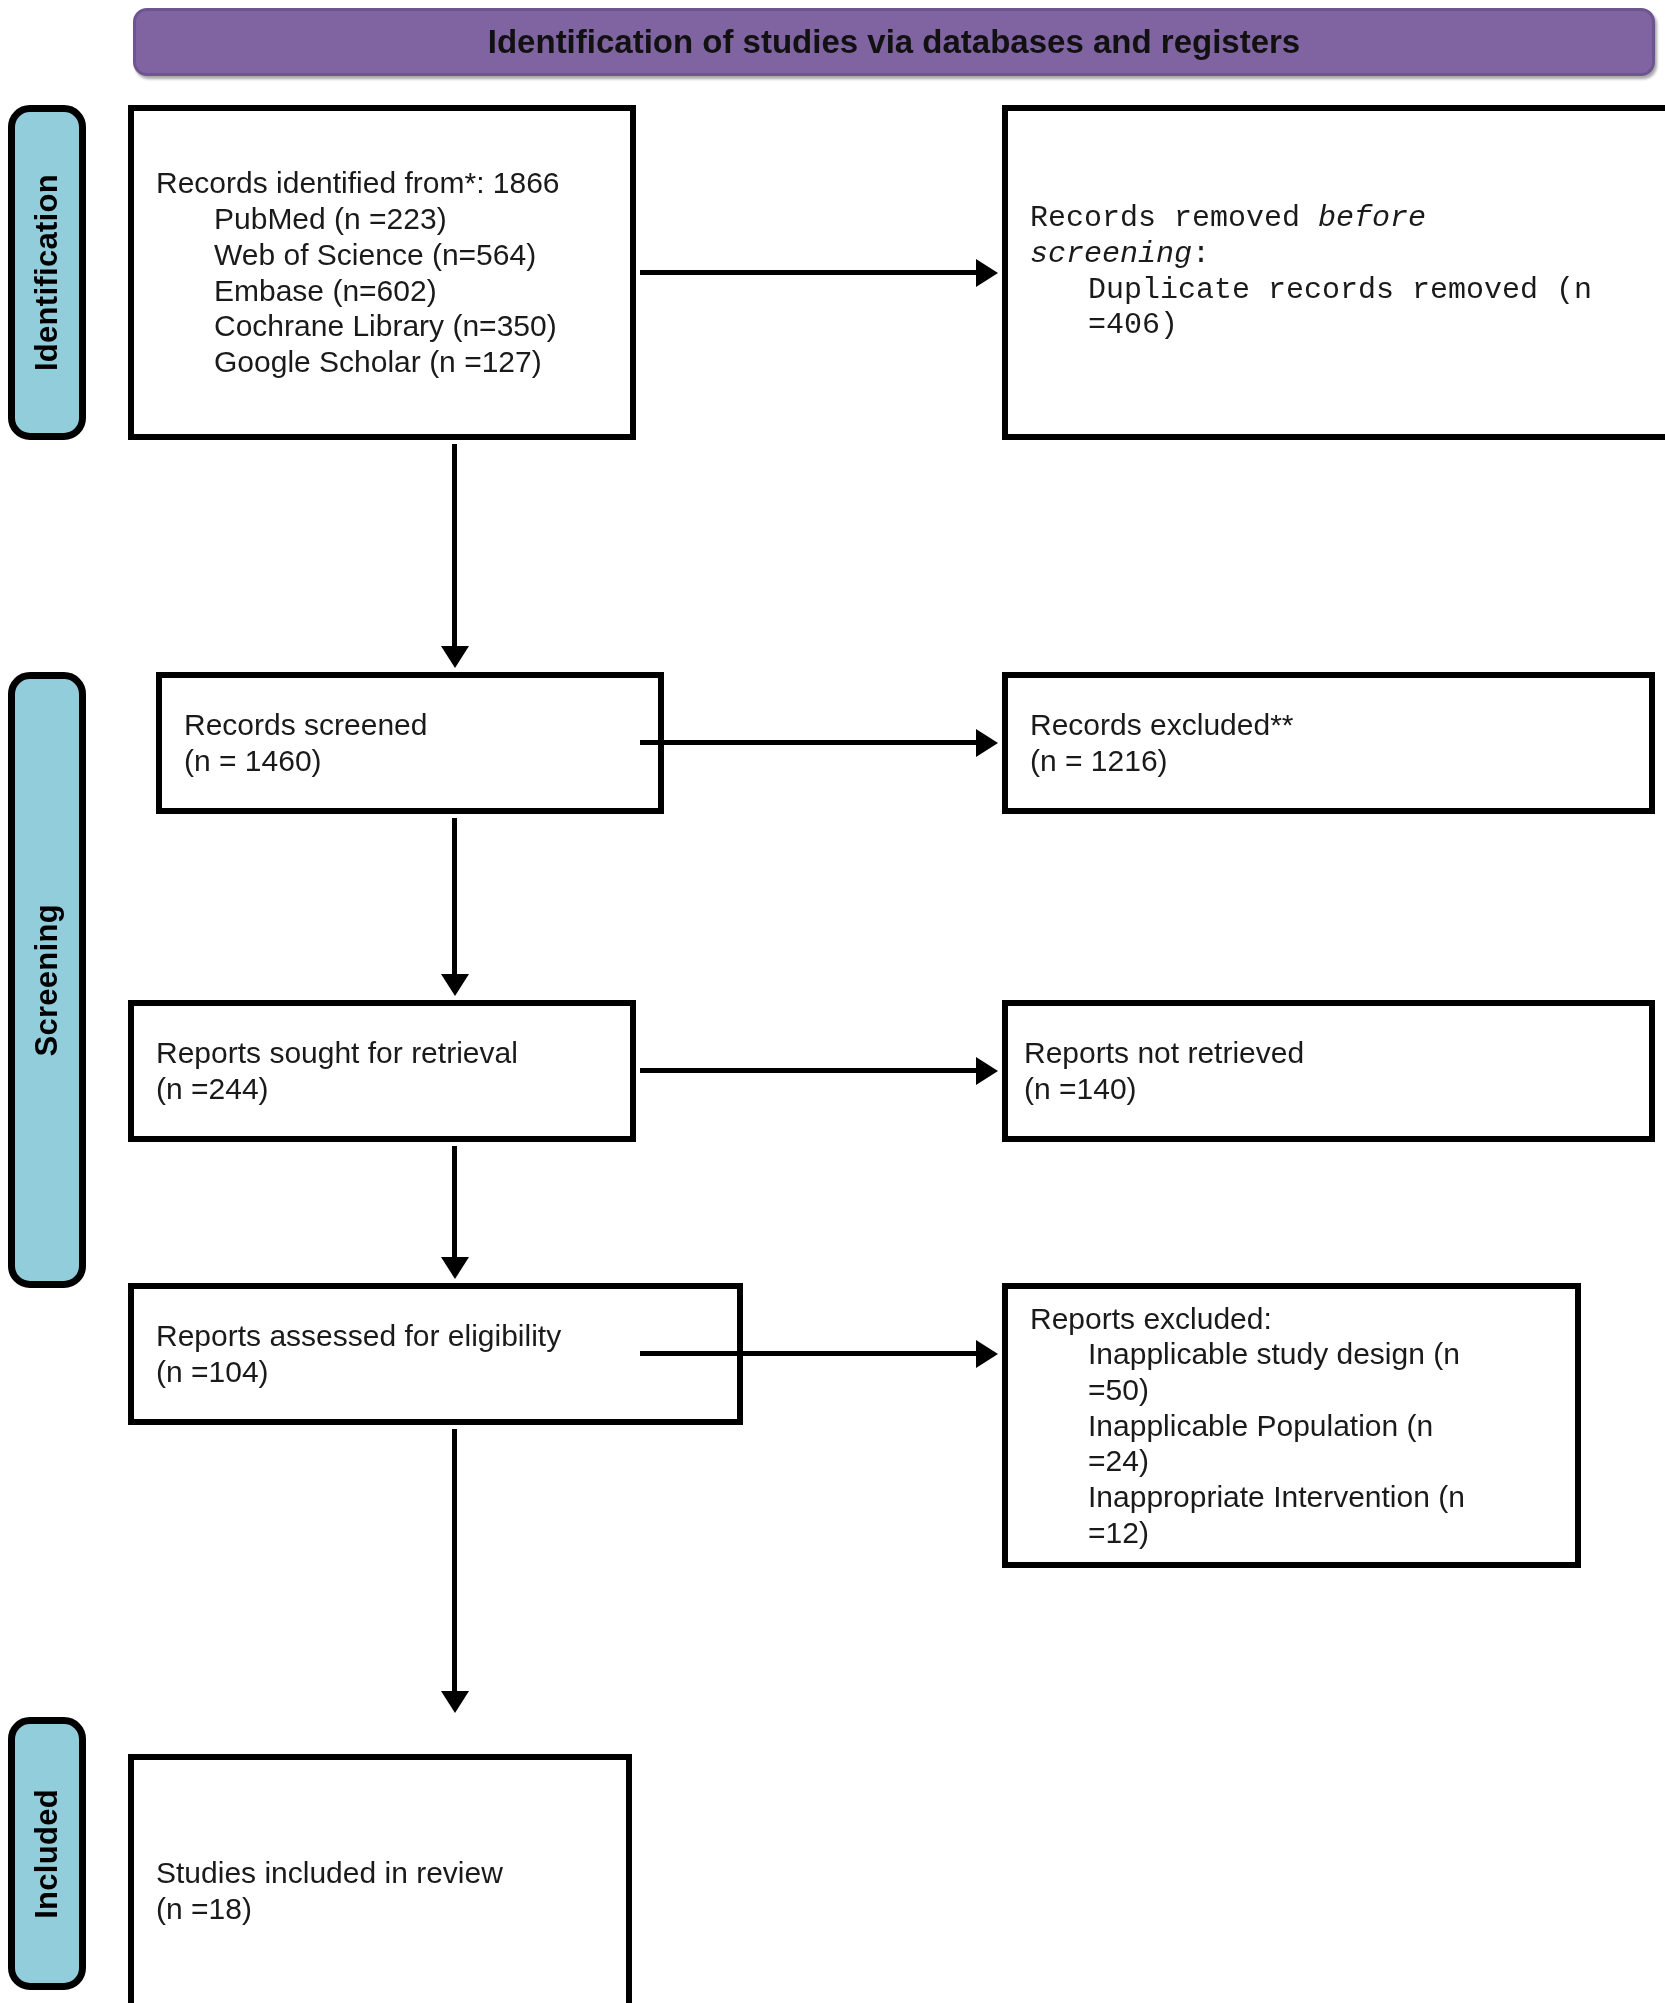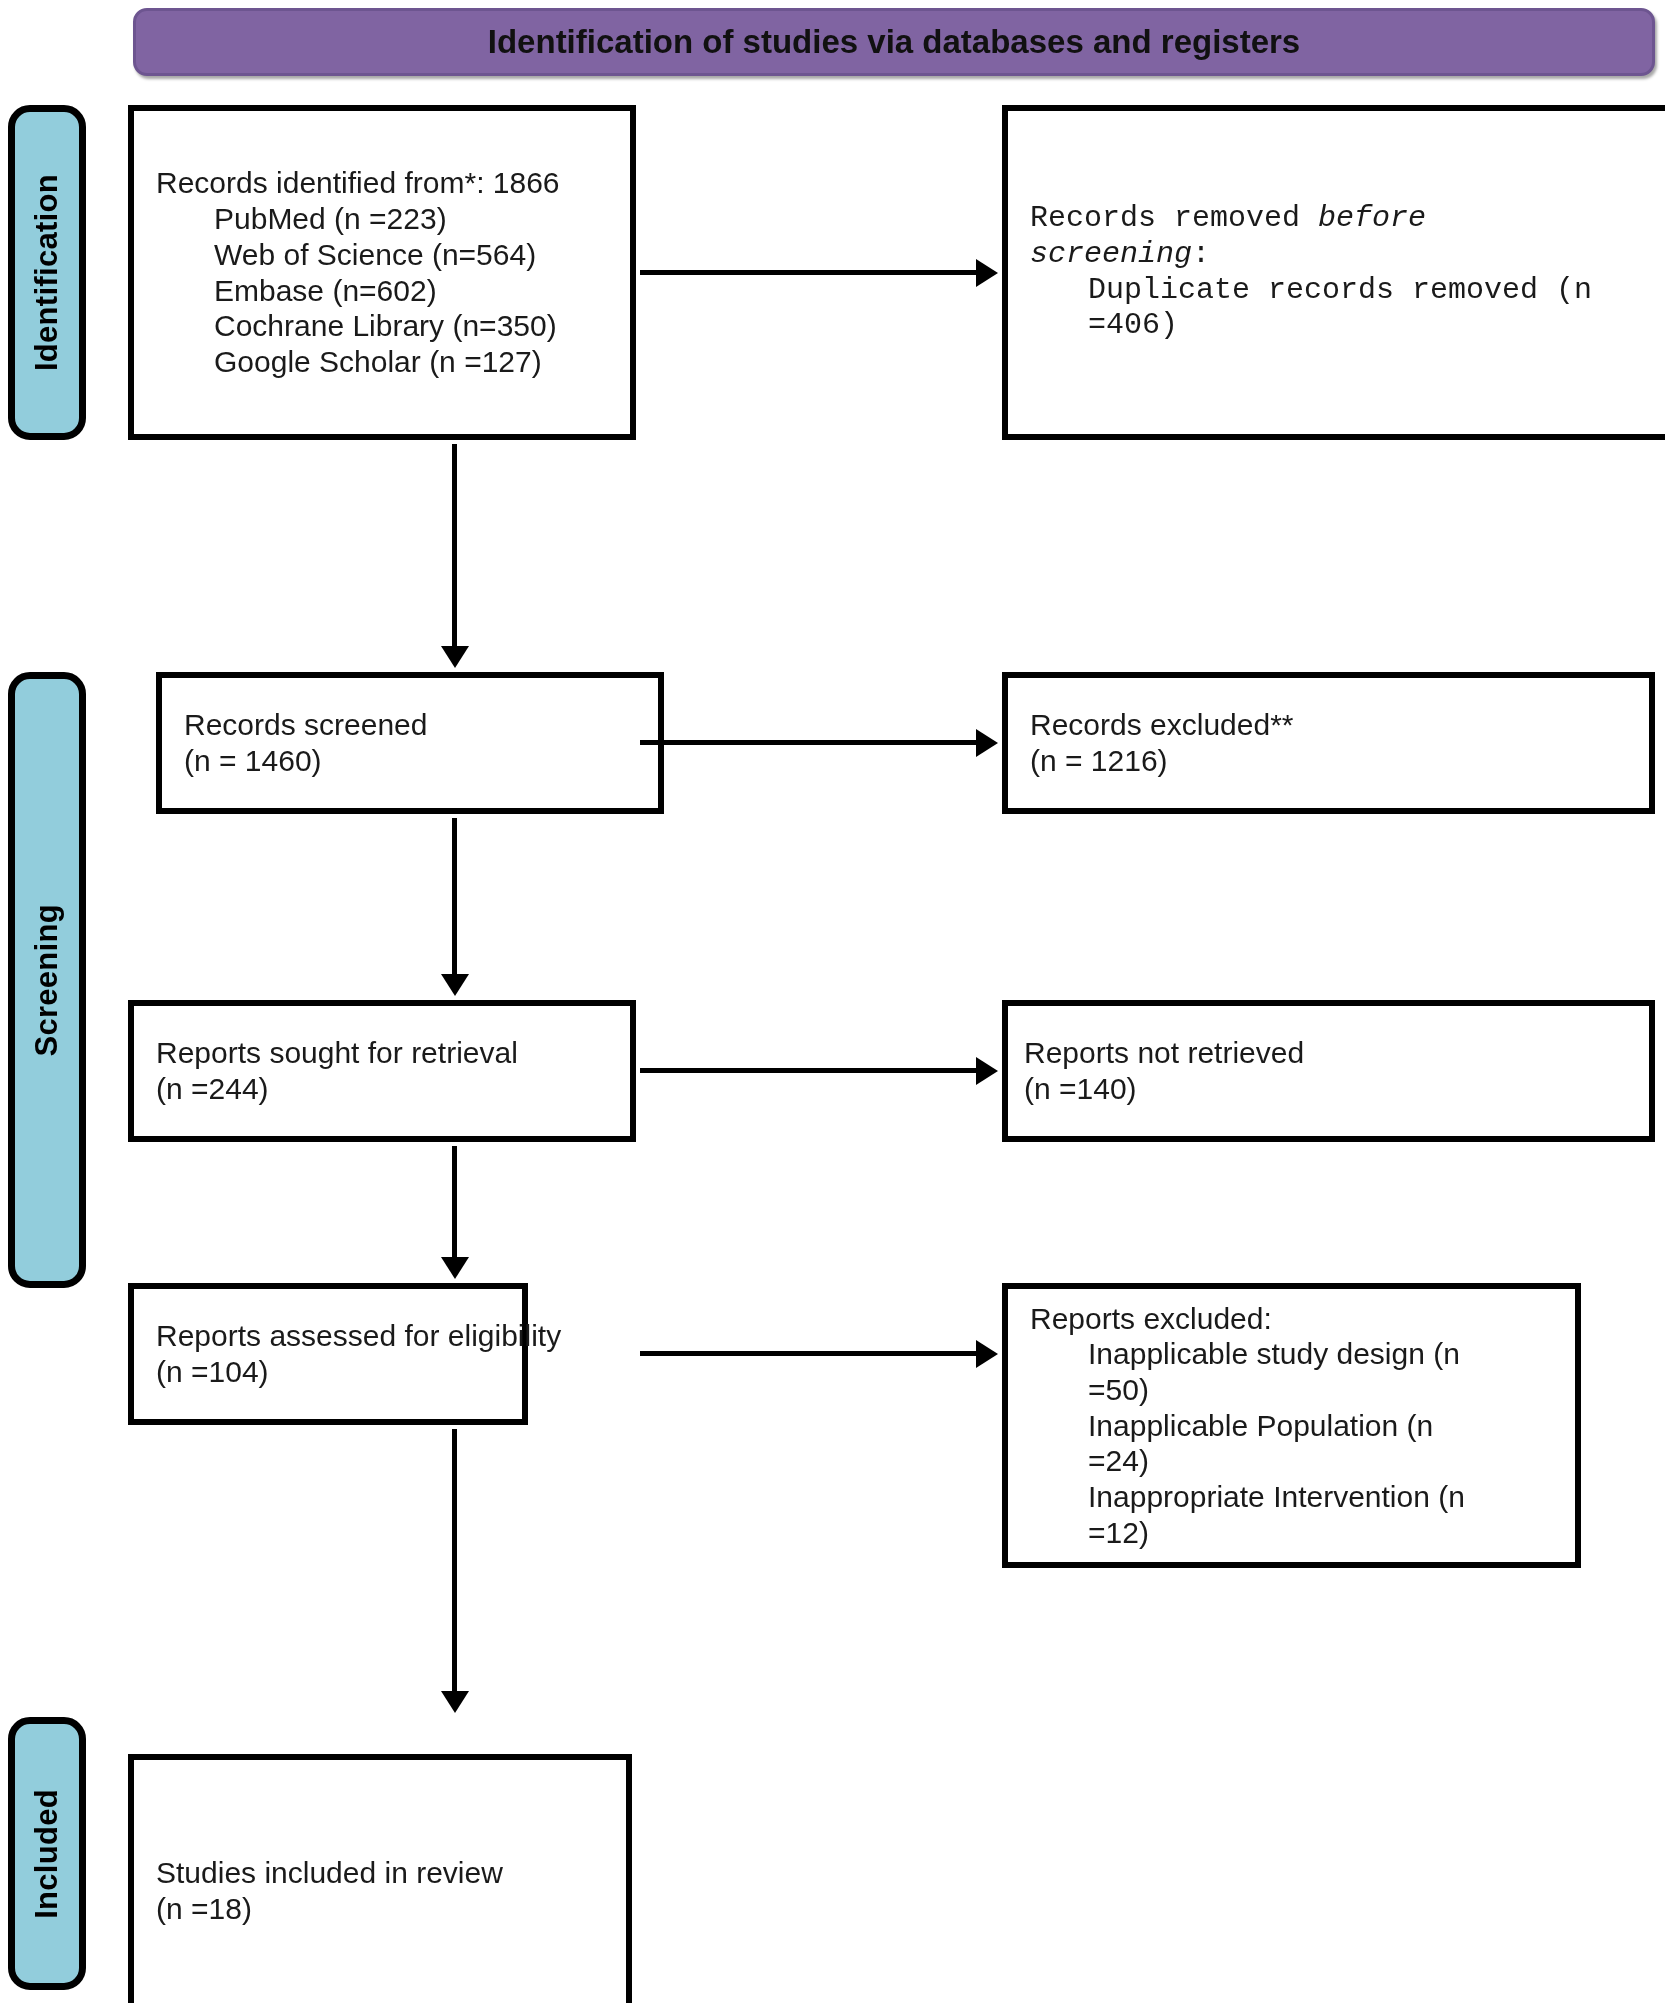--- a/index.html
+++ b/index.html
@@ -86,21 +86,21 @@
   }
   .box .line.indent { padding-left: 58px; }
   .box .line.hang   { padding-left: 58px; }
   .box .line i      { font-style: italic; }
 
   
   #box-identified   { left: 128px; top: 105px;  width: 508px;  height: 335px; }
   #box-screened     { left: 128px; top: 672px;  width: 508px;  height: 142px; margin-left: 28px; }
   #box-sought       { left: 128px; top: 1e3px;  width: 508px;  height: 142px; }
   #box-sought       { left: 128px; top: 1000px; width: 508px;  height: 142px; }
-  #box-assessed     { left: 128px; top: 1283px; width: 400px;  height: 142px; }
+  #box-assessed     { left: 128px; top: 1283px; width: 615px;  height: 142px; }
   #box-included     { left: 128px; top: 1717px; width: 504px;  height: 273px; margin-top: 37px; }
 
   
   #box-removed      { left: 1e3px; top: 105px;  width: 1e3px; }
   #box-removed      { left: 1002px; top: 105px; width: 748px; height: 335px; font-family: Liberation Mono, monospace; }
   #box-excluded-scr { left: 1002px; top: 672px; width: 653px; height: 142px; }
   #box-notretrieved { left: 1002px; top: 1000px; width: 653px; height: 142px; padding-left: 16px; }
   #box-excluded-rep { left: 1002px; top: 1283px; width: 579px; height: 285px; }
 
   

